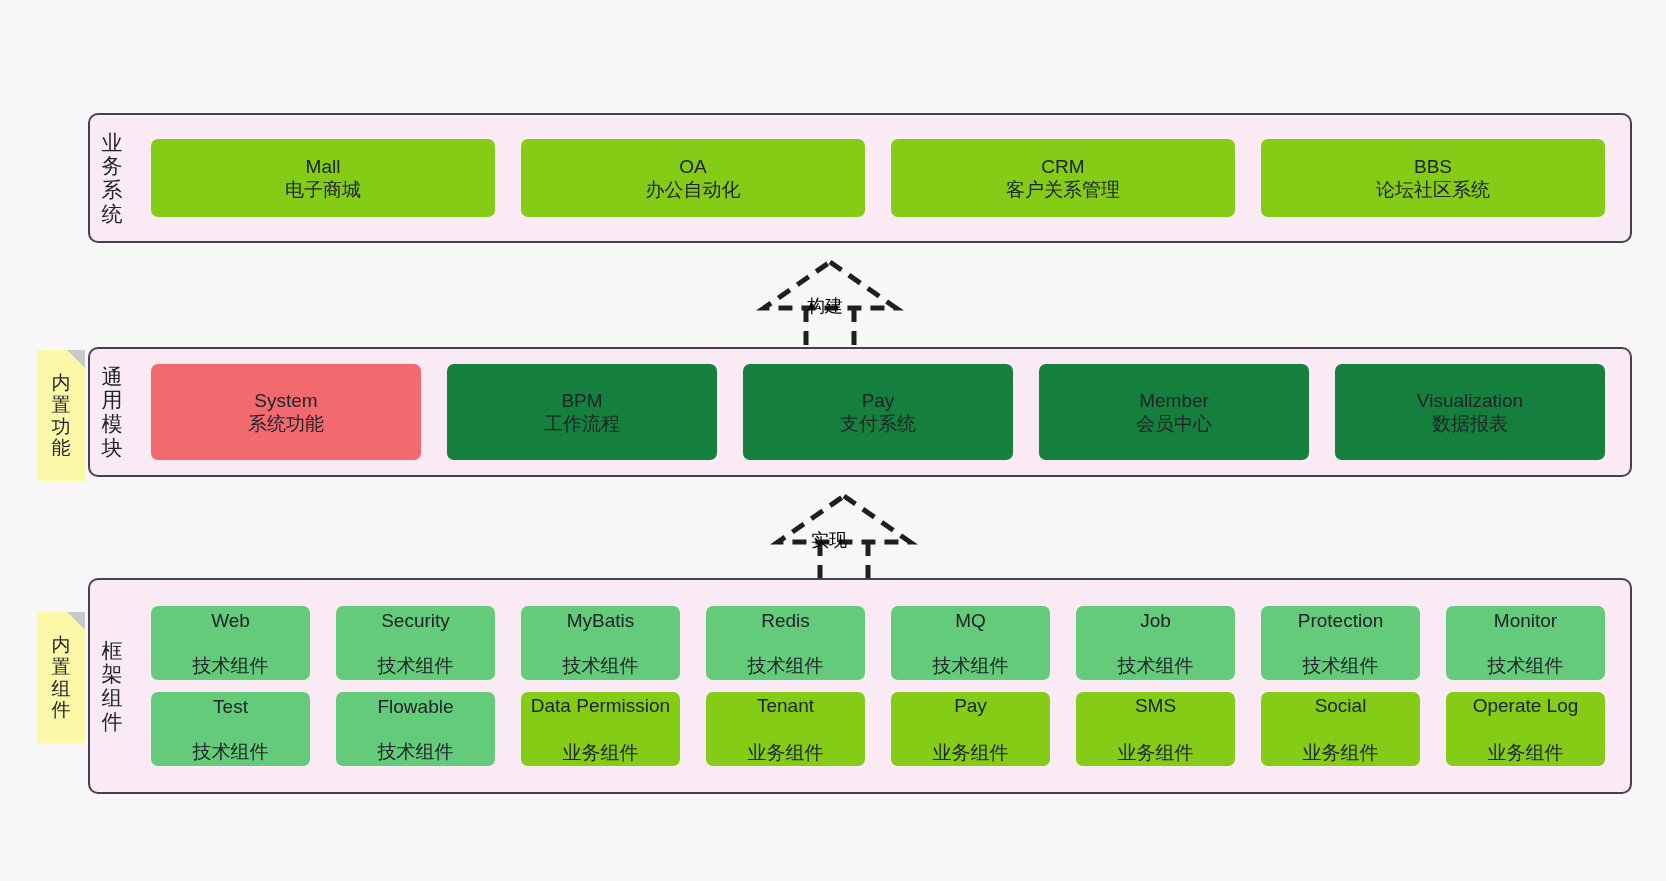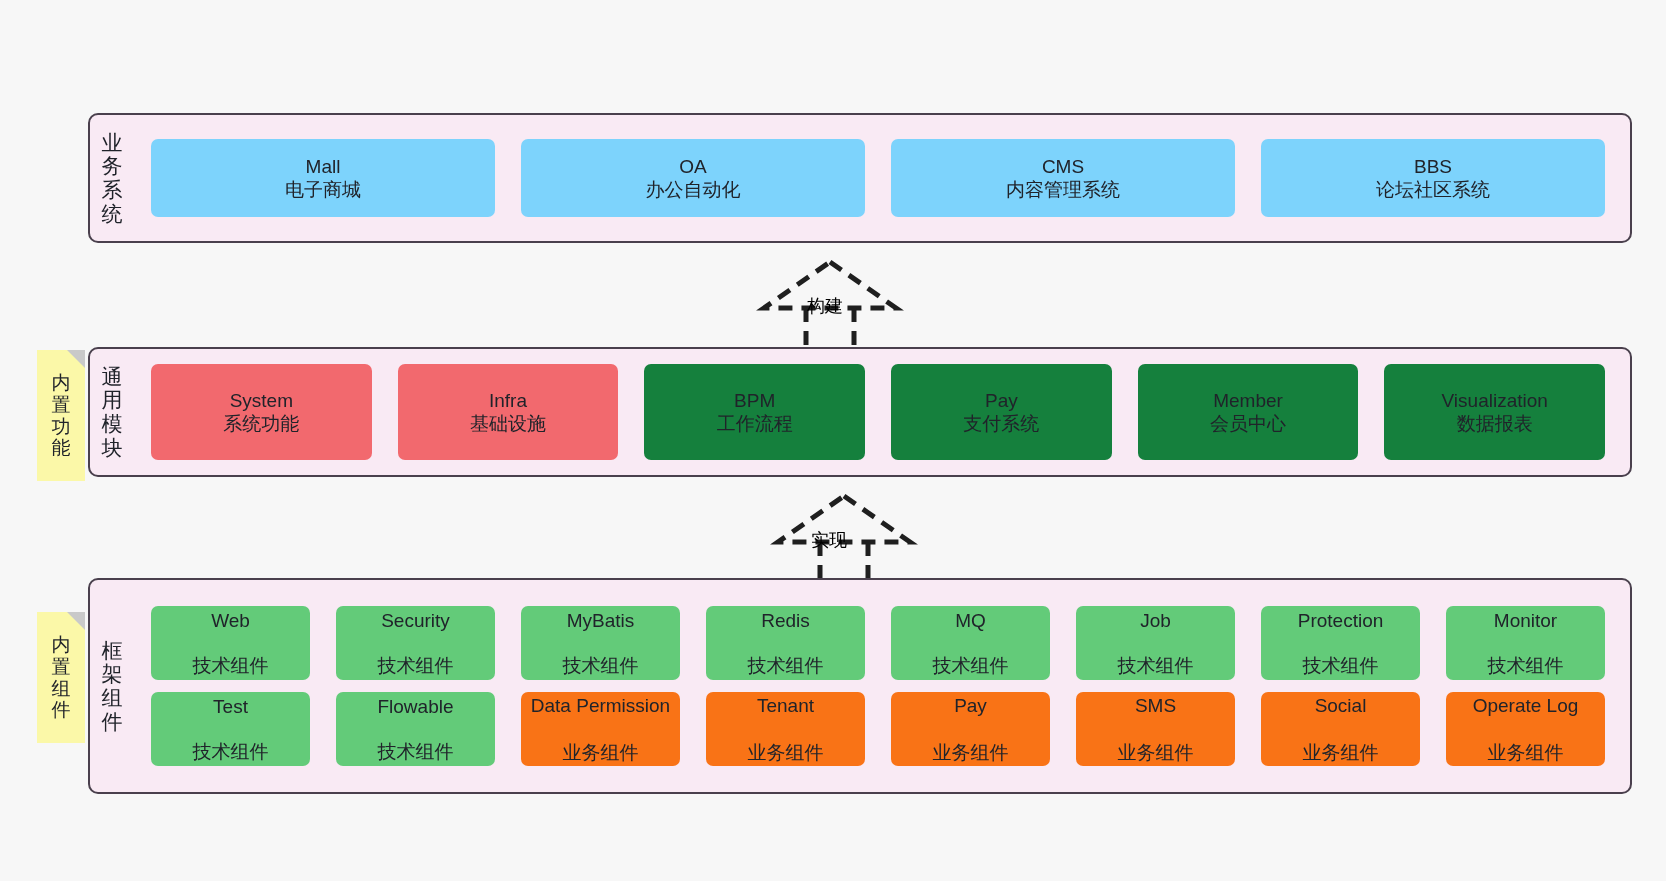--- a/index.html
+++ b/index.html
@@ -64,25 +64,25 @@
     padding: 6px 4px;
   }
   .node .en { font-size: 19px; }
   .node .cn { font-size: 19px; }
 
   .h-tall { height: 78px; }
   .h-mid  { height: 96px; }
   .h-small{ height: 74px; }
 
   
-  .c-blue       { background: #7dd3fc; align-items: center; }
+  .c-blue       { background: #84cc16; align-items: center; }
   .c-red        { background: #f2696e; }
   .c-pink       { background: #15803d; }
   .c-green      { background: #63cb79; gap: 22px; }
-  .c-lightgreen { background: #f97316; gap: 24px; }
+  .c-lightgreen { background: #84cc16; gap: 24px; }
 
   
   .sticky {
     position: absolute;
     width: 48px;
     background: #fbf8a8;
     display: flex;
     align-items: center;
     justify-content: center;
     font-size: 19px;
@@ -128,22 +128,22 @@
     <div class="layer-body">
       <div class="node c-blue h-tall">
         <div class="en">Mall</div>
         <div class="cn">电子商城</div>
       </div>
       <div class="node c-blue h-tall">
         <div class="en">OA</div>
         <div class="cn">办公自动化</div>
       </div>
       <div class="node c-blue h-tall">
-        <div class="en">CMS</div>
-        <div class="cn">内容管理系统</div>
+        <div class="en">CRM</div>
+        <div class="cn">客户关系管理</div>
       </div>
       <div class="node c-blue h-tall">
         <div class="en">BBS</div>
         <div class="cn">论坛社区系统</div>
       </div>
     </div>
   </div>
 
   <div class="connector" style="left:760px; top:258px; width:140px; height:92px;">
     <svg width="140" height="92" viewBox="0 0 140 92">
@@ -172,24 +172,20 @@
         <span>用</span>
         <span>模</span>
         <span>块</span>
       </div>
     </div>
     <div class="layer-body">
       <div class="node c-red h-mid">
         <div class="en">System</div>
         <div class="cn">系统功能</div>
       </div>
-      <div class="node c-red h-mid">
-        <div class="en">Infra</div>
-        <div class="cn">基础设施</div>
-      </div>
       <div class="node c-pink h-mid">
         <div class="en">BPM</div>
         <div class="cn">工作流程</div>
       </div>
       <div class="node c-pink h-mid">
         <div class="en">Pay</div>
         <div class="cn">支付系统</div>
       </div>
       <div class="node c-pink h-mid">
         <div class="en">Member</div>

